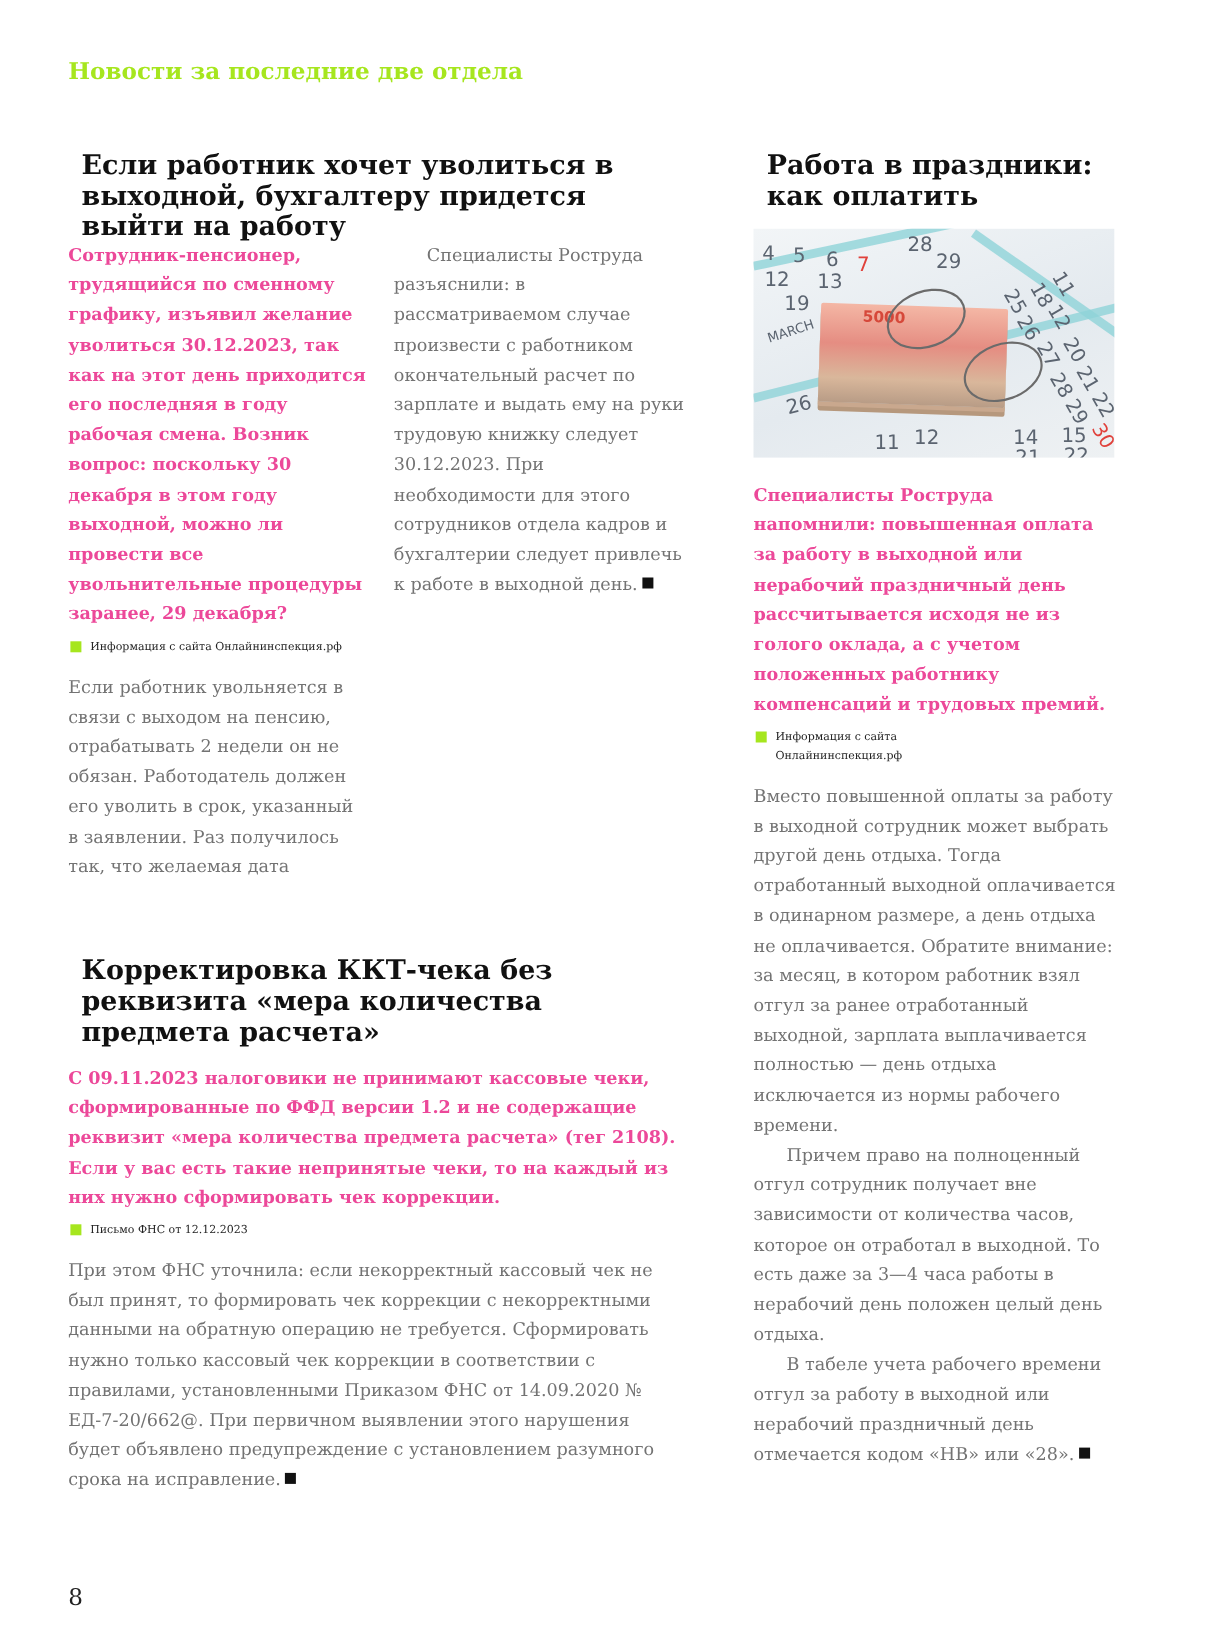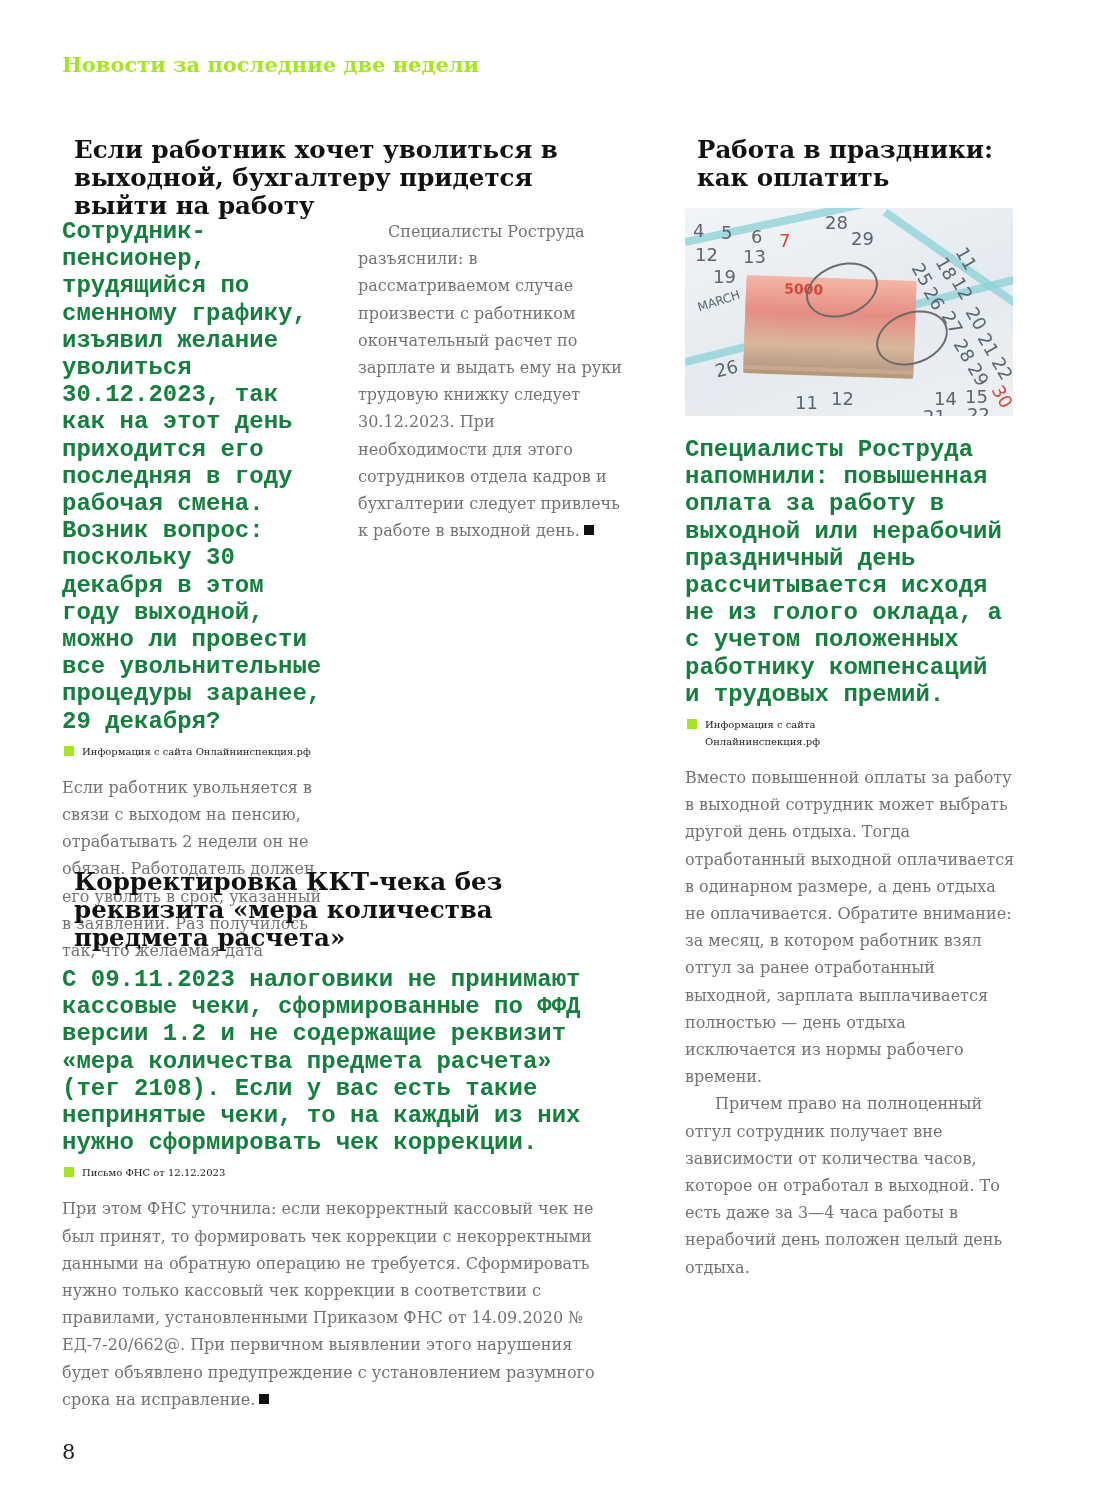--- a/index.html
+++ b/index.html
@@ -3,40 +3,40 @@
 <meta charset="utf-8">
 <style>
   html, body { margin: 0; padding: 0; background: #ffffff; }
   body { width: 1104px; height: 1500px; position: relative; overflow: hidden;
          font-family: "DejaVu Serif", "Liberation Serif", serif; color: #1a1a1a; }
   .section-title { position: absolute; left: 62px; top: 52px; font-size: 21px; font-weight: bold;
                    color: #a6e61e; letter-spacing: 0px; }
   h2 { margin: 12px; font-weight: bold; font-size: 24.5px; line-height: 28px; color: #111; }
   .col { position: absolute; }
   p { margin: 0; }
-  .lead { font-weight: bold; font-size: 24px; line-height: 27.2px; color: #15803d; font-family: Liberation Mono, monospace; }
+  .lead { font-weight: bold; font-size: 16px; line-height: 27.2px; color: #ec4899; }
   .body { font-size: 16px; line-height: 27.2px; color: #737373; }
   .indent { text-indent: 30px; }
   .source { font-size: 10px; line-height: 17px; color: #222; margin: 8px 0 14px 0; padding-left: 20px; position: relative; }
   .source .mark { position: absolute; left: 2px; top: 3px; width: 10px; height: 10px; background: #a6e61e; }
   .end-mark { display: inline-block; width: 10px; height: 10px; background: #111; margin-left: 4px; vertical-align: 1px; }
   .page-num { position: absolute; left: 62px; top: 1440px; font-size: 21px; color: #222; }
   .photo { width: 328px; height: 208px; margin-top: 16px; position: relative; overflow: hidden;
            background: linear-gradient(160deg, #f2f5f7 0%, #e4eaef 55%, #eef1f3 100%); }
   .photo .cal-num { position: absolute; font-family: "DejaVu Sans", sans-serif; color: #5b6470; font-size: 18px; }
   .photo .stripe { position: absolute; height: 8px; background: #8fd3d8; opacity: .8; transform-origin: left center; }
   .photo .money { position: absolute; left: 60px; top: 70px; width: 170px; height: 90px;
                   background: linear-gradient(180deg, #f4b7a5 0%, #e58d82 40%, #d9b79b 75%, #b89c86 100%);
                   transform: rotate(2deg); border-radius: 2px; box-shadow: 0 4px 0 #c9a88e, 0 8px 0 #b6987d; }
   .photo .glasses { position: absolute; border: 2px solid #6b6b6b; border-radius: 50%; }
 </style>
 </head>
 <body>
 
-<div class="section-title">Новости за последние две недели</div>
+<div class="section-title">Новости за последние две отдела</div>
 
 <div class="col" style="left:62px; top:124px; width:560px;">
   <h2>Если работник хочет уволиться в выходной, бухгалтеру придется выйти на работу</h2>
 </div>
 
 <div class="col" style="left:62px; top:218px; width:272px;">
   <p class="lead">Сотрудник-пенсионер, трудящийся по сменному графику, изъявил желание уволиться 30.12.2023, так как на этот день приходится его последняя в году рабочая смена. Возник вопрос: поскольку 30 декабря в этом году выходной, можно ли провести все увольнительные процедуры заранее, 29 декабря?</p>
   <div class="source">
     <span class="mark"></span>
     <span>Информация с сайта Онлайнинспекция.рф</span>
@@ -85,33 +85,36 @@
     <span class="cal-num" style="left:266px; top:70px; transform:rotate(60deg);">12</span>
     <span class="cal-num" style="left:280px; top:100px; transform:rotate(60deg);">20</span>
     <span class="cal-num" style="left:256px; top:104px; transform:rotate(60deg);">27</span>
     <span class="cal-num" style="left:292px; top:126px; transform:rotate(60deg);">21</span>
     <span class="cal-num" style="left:268px; top:132px; transform:rotate(60deg);">28</span>
     <span class="cal-num" style="left:306px; top:150px; transform:rotate(60deg);">22</span>
     <span class="cal-num" style="left:282px; top:156px; transform:rotate(60deg);">29</span>
     <span class="cal-num" style="left:306px; top:178px; transform:rotate(60deg); color:#e0413b;">30</span>
     <span class="cal-num" style="left:110px; top:184px;">11</span>
     <span class="cal-num" style="left:146px; top:180px;">12</span>
-    <span class="cal-num" style="left:236px; top:180px;margin-left:13px;">14</span>
+    <span class="cal-num" style="left:236px; top:180px;">14</span>
     <span class="cal-num" style="left:280px; top:178px;">15</span>
     <span class="cal-num" style="left:238px; top:198px;">21</span>
     <span class="cal-num" style="left:282px; top:196px;">22</span>
     <span class="cal-num" style="left:30px; top:150px; transform:rotate(-14deg);">26</span>
     <div class="money">
       <span style="position:absolute; left:38px; top:4px; font-family:'DejaVu Sans',sans-serif; font-size:14px; font-weight:bold; color:#d6483a;">5000</span>
     </div>
     <div class="glasses" style="left:120px; top:56px; width:70px; height:48px; transform:rotate(-20deg);"></div>
     <div class="glasses" style="left:190px; top:104px; width:70px; height:48px; transform:rotate(-20deg);"></div>
   </div>
   <p class="lead" style="margin-top:20px;">Специалисты Роструда напомнили: повышенная оплата за работу в выходной или нерабочий праздничный день рассчитывается исходя не из голого оклада, а с учетом положенных работнику компенсаций и трудовых премий.</p>
   <div class="source">
     <span class="mark"></span>
     <span style="display:inline-block; width:150px;">Информация с сайта Онлайнинспекция.рф</span>
   </div>
   <p class="body">Вместо повышенной оплаты за работу в выходной сотрудник может выбрать другой день отдыха. Тогда отработанный выходной оплачивается в одинарном размере, а день отдыха не оплачивается. Обратите внимание: за месяц, в котором работник взял отгул за ранее отработанный выходной, зарплата выплачивается полностью — день отдыха исключается из нормы рабочего времени.</p>
   <p class="body indent">Причем право на полноценный отгул сотрудник получает вне зависимости от количества часов, которое он отработал в выходной. То есть даже за 3—4 часа работы в нерабочий день положен целый день отдыха.</p>
+  <p class="body indent">
+    <span>В табеле учета рабочего времени отгул за работу в выходной или нерабочий праздничный день отмечается кодом «НВ» или «28».</span><span class="end-mark"></span>
+  </p>
 </div>
 
 <div class="page-num">8</div>
 
 </body></html>

